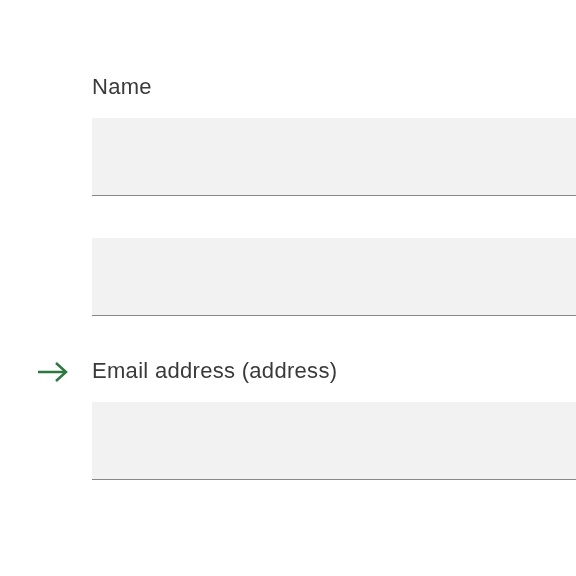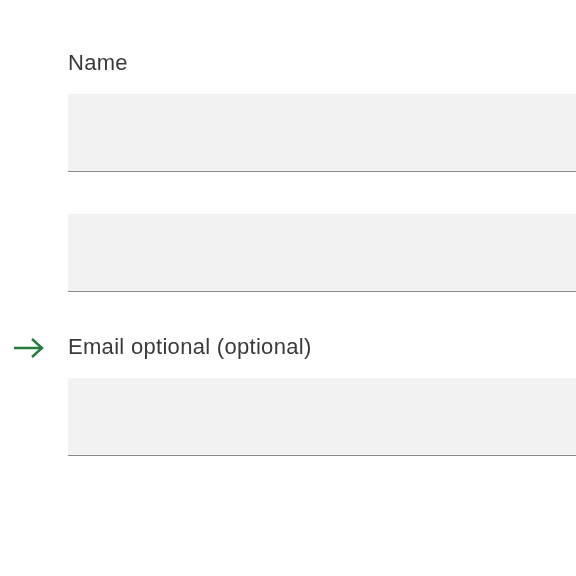--- a/index.html
+++ b/index.html
@@ -9,22 +9,23 @@
     }
     body {
       width: 576px;
       height: 576px;
       background: #ffffff;
       font-family: -apple-system, BlinkMacSystemFont, "Segoe UI", Helvetica, Arial, sans-serif;
       position: relative;
       overflow: hidden;
     }
     .form-container {
-      padding-left: 68px;
+      padding-left: 92px;
       padding-top: 50px;
+      margin-top: 24px;
     }
     .form-group {
       margin-bottom: 42px;
       position: relative;
     }
     .field-label {
       font-size: 22px;
       color: #3a3a3a;
       letter-spacing: 0.3px;
       margin-bottom: 18px;
@@ -74,17 +75,17 @@
     <input type="text" class="field-input" value="" style="">
   </div>
 
   <div class="form-group">
     <span class="arrow-indicator">
       <svg viewBox="0 0 34 24">
         <line x1="2" y1="12" x2="30" y2="12"></line>
         <polyline points="20,3 30,12 20,21"></polyline>
       </svg>
     </span>
-    <label class="field-label">Email optional (optional)</label>
+    <label class="field-label">Email address (address)</label>
     <input type="text" class="field-input" value="" style="">
   </div>
 
 </div>
 
 </body></html>

